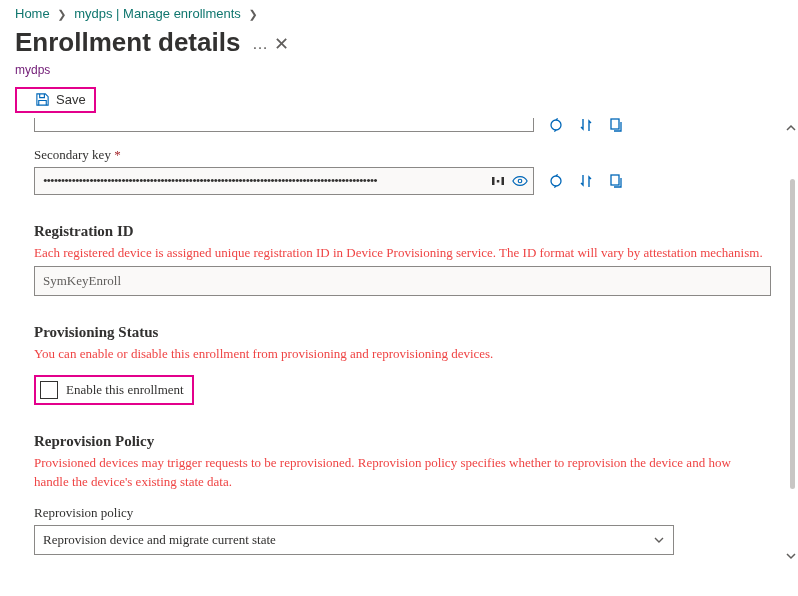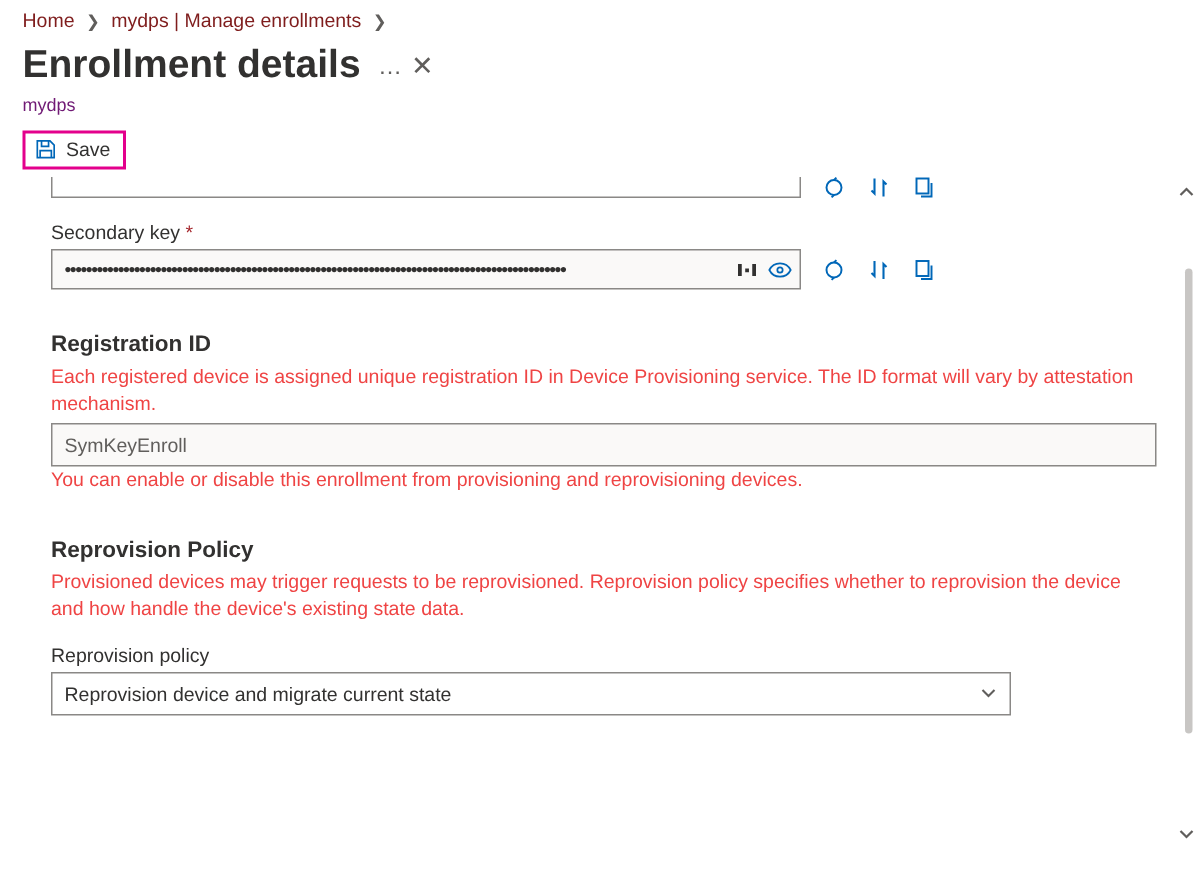--- a/index.html
+++ b/index.html
@@ -10,21 +10,21 @@
     background: #ffffff;
     width: 798px;
     height: 596px;
     overflow: hidden;
     position: relative;
   }
   .breadcrumb {
     padding: 6px 15px 4px 15px;
     font-size: 13px;
   }
-  .breadcrumb a { color: #7f1d1d; text-decoration: none; cursor: pointer; }
+  .breadcrumb a { color: #0f766e; text-decoration: none; cursor: pointer; }
   .breadcrumb .sep { color: #605e5c; margin: 0 4px; font-size: 11px; }
   .title-row {
     display: flex;
     align-items: flex-start;
     padding: 2px 18px 0 15px;
   }
   .title-block h1 { font-size: 26px; font-weight: 600; color: #323130; display: inline-block;}
   .title-dots { color: #605e5c; margin-left: 8px; font-size: 16px; vertical-align: 2px;}
   .subtitle { font-size: 12px; color: #701a75; padding: 2px 15px 6px 15px; }
   .close-x { font-size: 18px; color: #605e5c; cursor: pointer; padding: 6px; }
@@ -33,28 +33,29 @@
     border-bottom: none;
   }
   .save-btn {
     display: inline-flex;
     align-items: center;
     gap: 6px;
     font-size: 13px;
     color: #323130;
     cursor: pointer;
     border: 2px solid #e3008c; 
-    padding: 3px 8px 4px 6px;
+    padding: 3px 8px 4px 18px;
     background: transparent;
   }
   .save-btn svg { width: 15px; height: 15px; }
   .content-wrap {
     position: relative;
     height: 462px;
     overflow: hidden;
+    font-family: Liberation Serif, serif;
   }
   .content {
     padding: 0 34px 10px 34px;
   }
   .cut-input {
     width: 500px; height: 14px;
     border-left: 1px solid #8a8886; border-right: 1px solid #8a8886;
     border-bottom: 1px solid #8a8886; border-top: none;
   }
   .cut-icons {
@@ -218,21 +219,26 @@
             <rect x="3" y="2" width="8" height="10" fill="none" stroke="#0067b8" stroke-width="1.3"></rect>
             <path d="M6 14h7V5" fill="none" stroke="#0067b8" stroke-width="1.3"></path>
           </svg>
       </div>
     </div>
 
     <div class="section-title">Registration ID</div>
     <div class="section-desc">Each registered device is assigned unique registration ID in Device Provisioning service. The ID format will vary by attestation mechanism.</div>
     <div class="readonly-input">SymKeyEnroll</div>
 
+    <div class="section-title">Provisioning Status</div>
     <div class="section-desc">You can enable or disable this enrollment from provisioning and reprovisioning devices.</div>
+    <div class="checkbox-row">
+      <div class="checkbox"></div>
+      <span>Enable this enrollment</span>
+    </div>
 
     <div class="section-title">Reprovision Policy</div>
     <div class="section-desc">Provisioned devices may trigger requests to be reprovisioned. Reprovision policy specifies whether to reprovision the device and how handle the device's existing state data.</div>
     <span class="label">Reprovision policy</span>
     <div class="select-wrap">
       <span>Reprovision device and migrate current state</span>
       <svg class="chev" viewBox="0 0 12 12">
           <path d="M2 4l4 4 4-4" fill="none" stroke="#605e5c" stroke-width="1.4"></path>
         </svg>
     </div>

